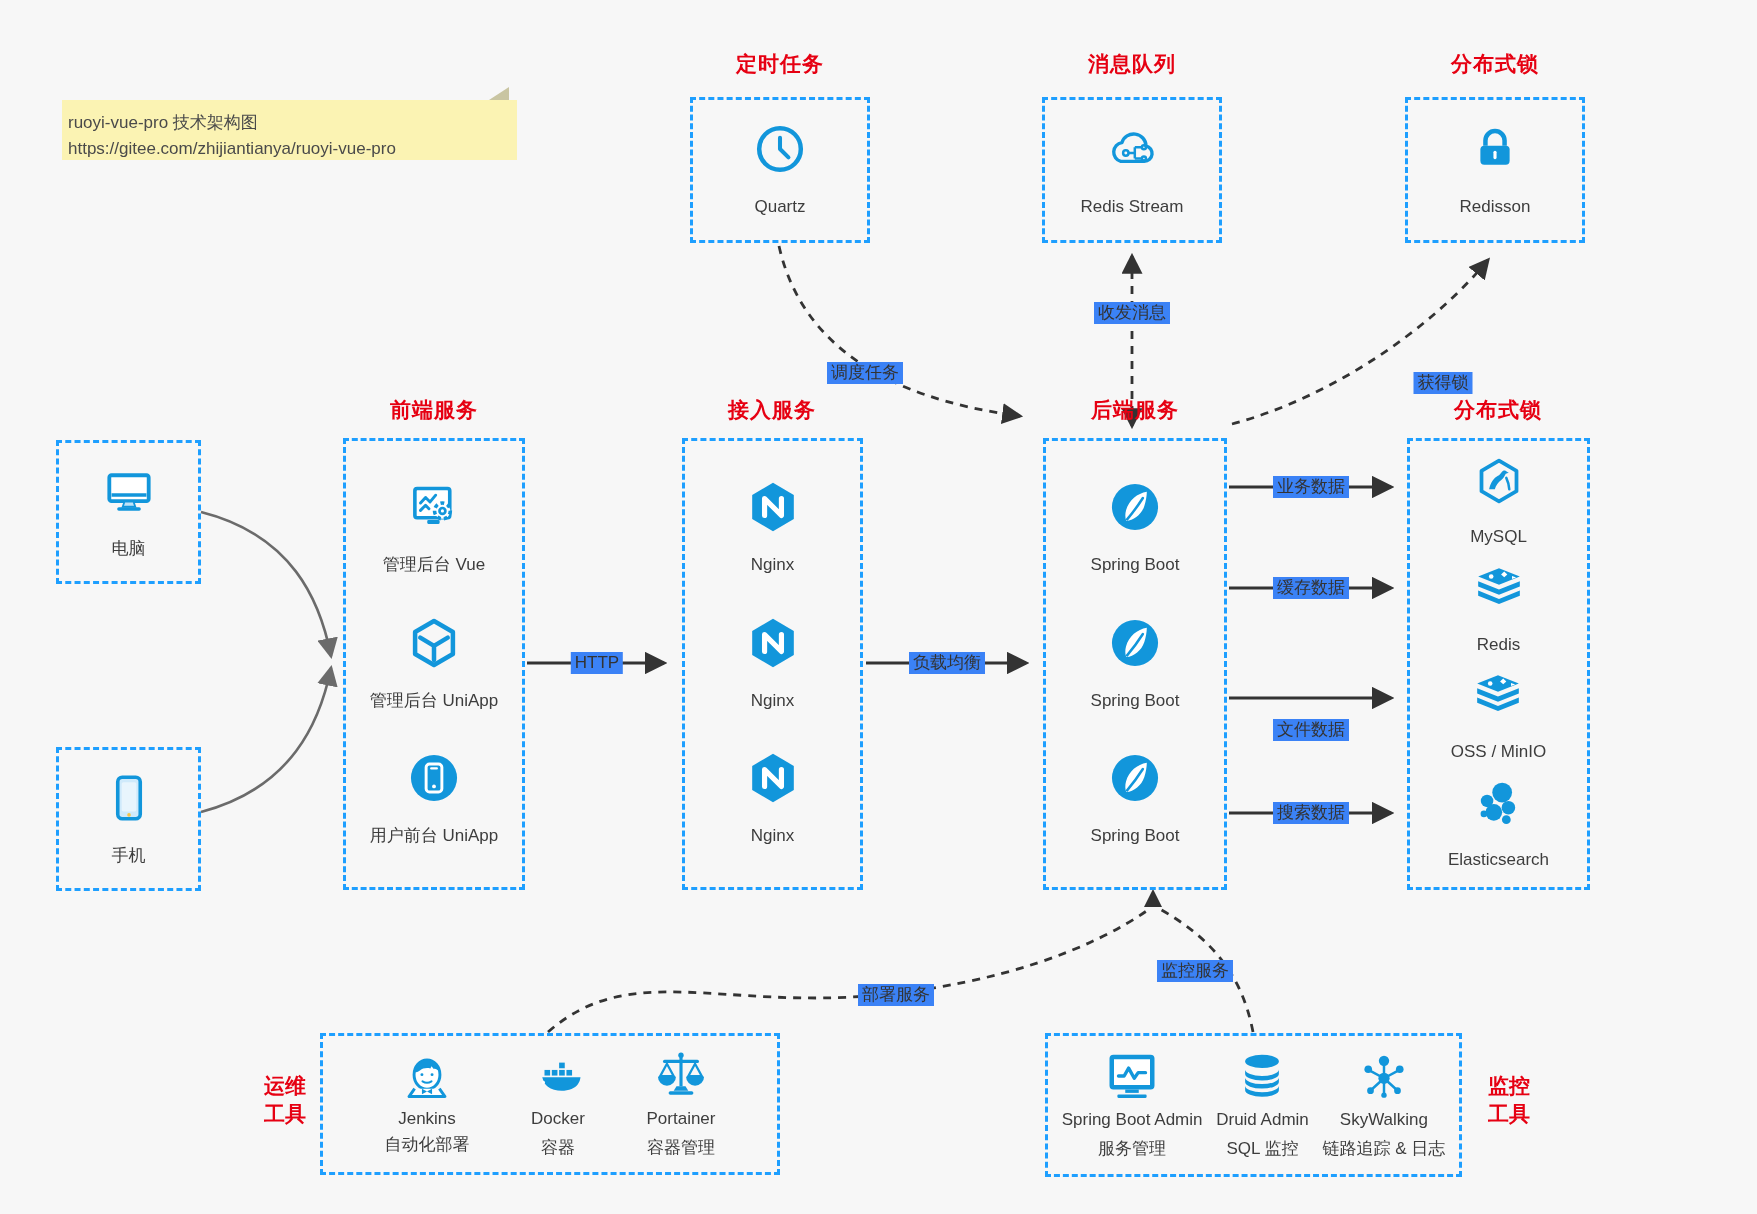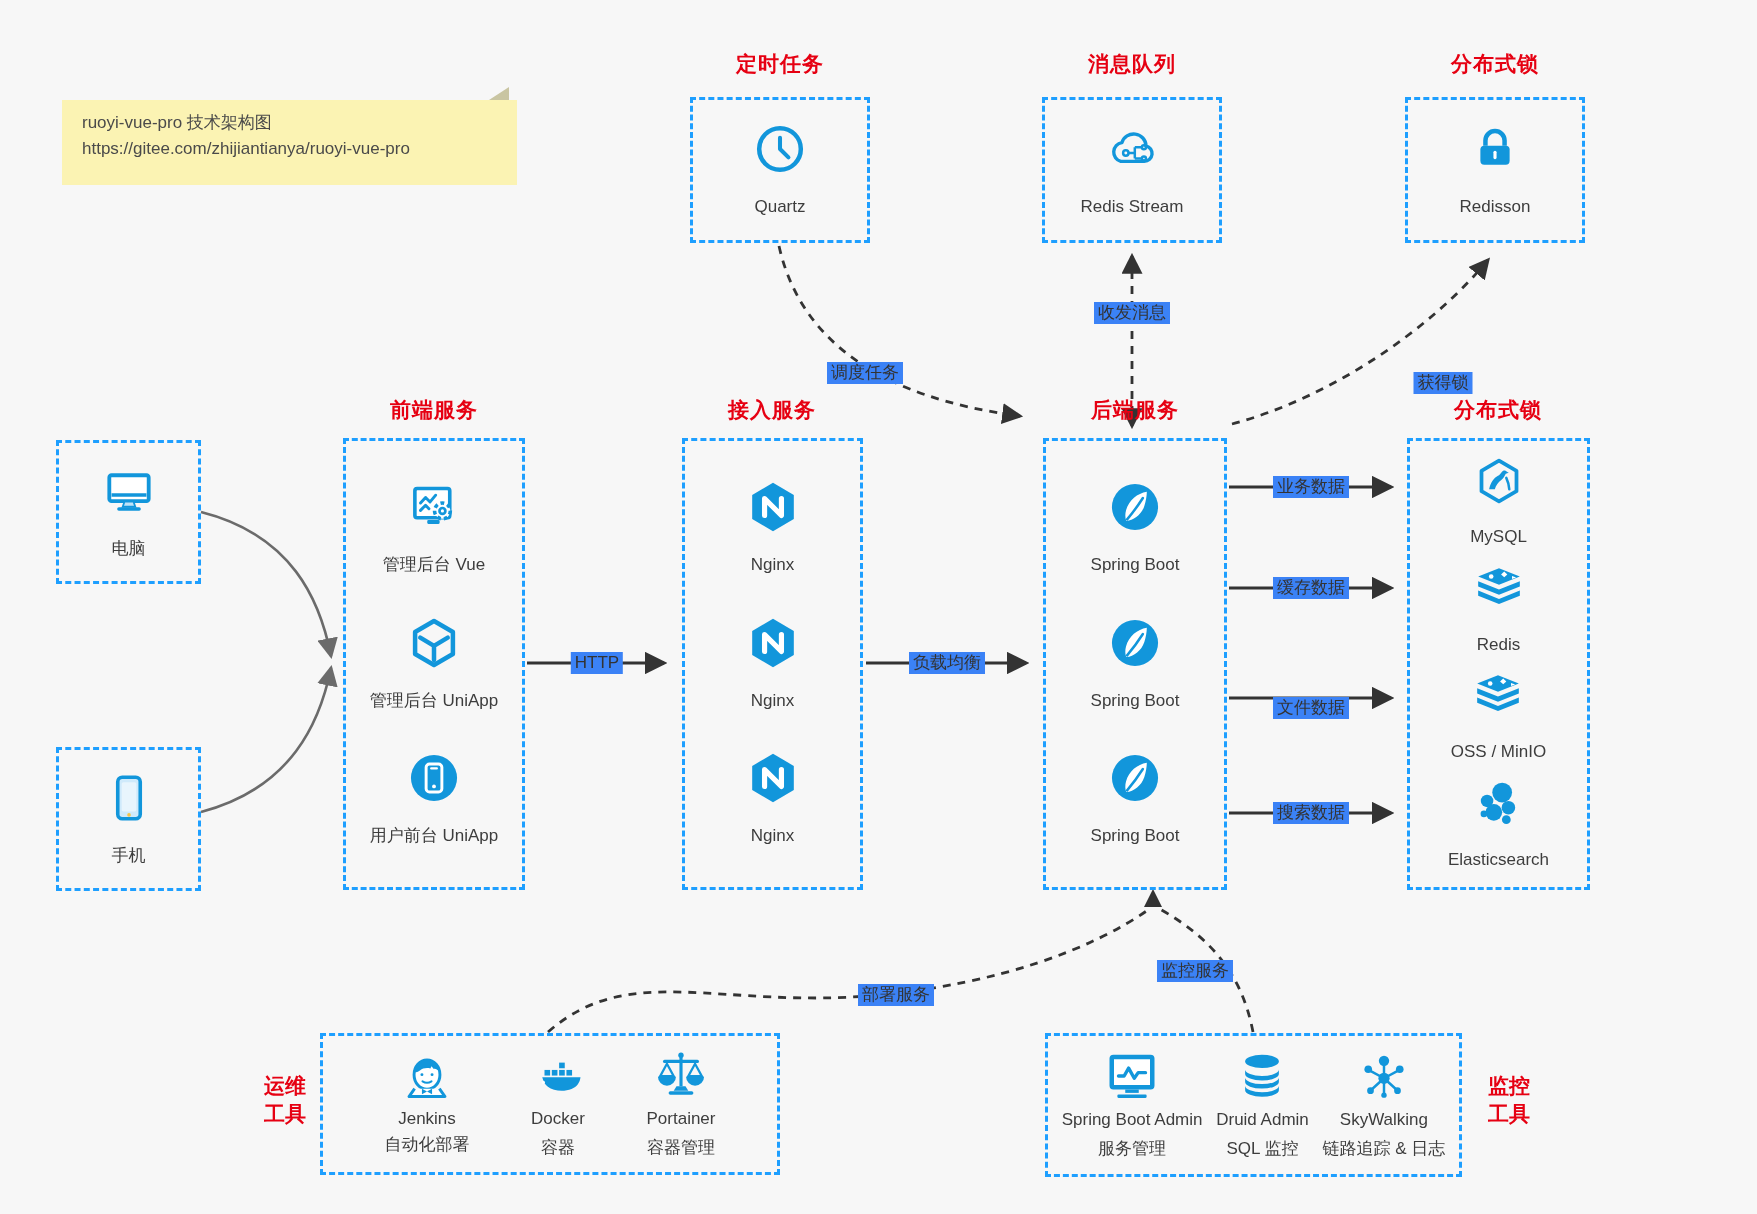--- a/index.html
+++ b/index.html
@@ -1,21 +1,21 @@
 <!DOCTYPE html>
 <html><head>
 <meta charset="utf-8">
 <style>
   html,body{margin:0;padding:0;background:#f7f7f7;}
   .stage{position:relative;width:1757px;height:1214px;background:#f7f7f7;
          font-family:"Liberation Sans",sans-serif;overflow:hidden;}
   .overlay{position:absolute;left:0;top:0;width:1757px;height:1214px;pointer-events:none;}
 
-  .note{position:absolute;left:62px;top:100px;width:455px;height:85px;background:#fbf3b3;
-        padding:10px 20px;box-sizing:border-box;color:#4a4a4a;font-size:17px;line-height:26px;}
+  .note{position:absolute;left:62px;top:100px;width:455px;height:60px;background:#fbf3b3;
+        padding:10px 6px;box-sizing:border-box;color:#4a4a4a;font-size:17px;line-height:26px;}
   .note-fold{position:absolute;top:-13px;right:8px;width:0;height:0;
              border-left:20px solid transparent;border-bottom:13px solid #c9c5a2;}
 
   .group-title{position:absolute;transform:translateX(-50%);color:#e60012;font-weight:bold;
                font-size:21px;letter-spacing:1px;white-space:nowrap;}
   .side-title{position:absolute;width:72px;text-align:center;color:#e60012;font-weight:bold;
               font-size:21px;line-height:28px;}
 
   .box{position:absolute;border:3px dashed #1e9fff;box-sizing:border-box;display:flex;}
   .vbox{flex-direction:column;justify-content:space-evenly;align-items:center;}
@@ -345,21 +345,21 @@
       </svg>
       <div class="lbl">SkyWalking</div>
       <div class="lbl">链路追踪 &amp; 日志</div>
     </div>
   </div>
 
   <div class="edge-label" style="left:597px;top:663px;">HTTP</div>
   <div class="edge-label" style="left:947px;top:663px;">负载均衡</div>
   <div class="edge-label" style="left:1311px;top:487px;">业务数据</div>
   <div class="edge-label" style="left:1311px;top:588px;">缓存数据</div>
-  <div class="edge-label" style="left:1311px;top:708px;">文件数据</div>
+  <div class="edge-label" style="left:1311px;top:730px;">文件数据</div>
   <div class="edge-label" style="left:1311px;top:813px;">搜索数据</div>
   <div class="edge-label" style="left:1132px;top:313px;">收发消息</div>
   <div class="edge-label" style="left:865px;top:373px;">调度任务</div>
   <div class="edge-label" style="left:1443px;top:383px;">获得锁</div>
   <div class="edge-label" style="left:896px;top:995px;">部署服务</div>
   <div class="edge-label" style="left:1195px;top:963px;margin-top:8px;">监控服务</div>
 
 </div>
 
 </body></html>

